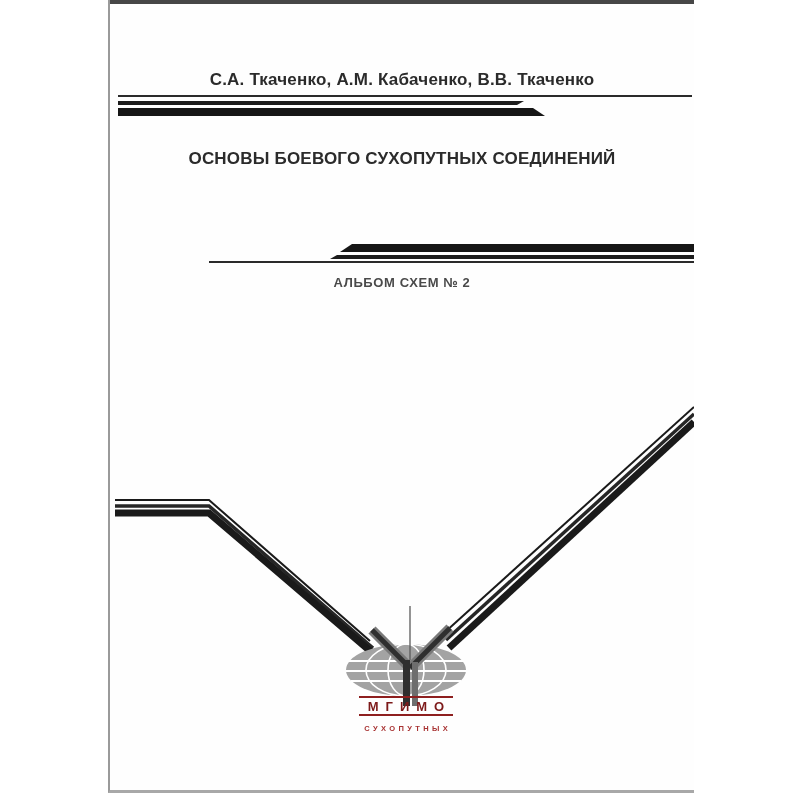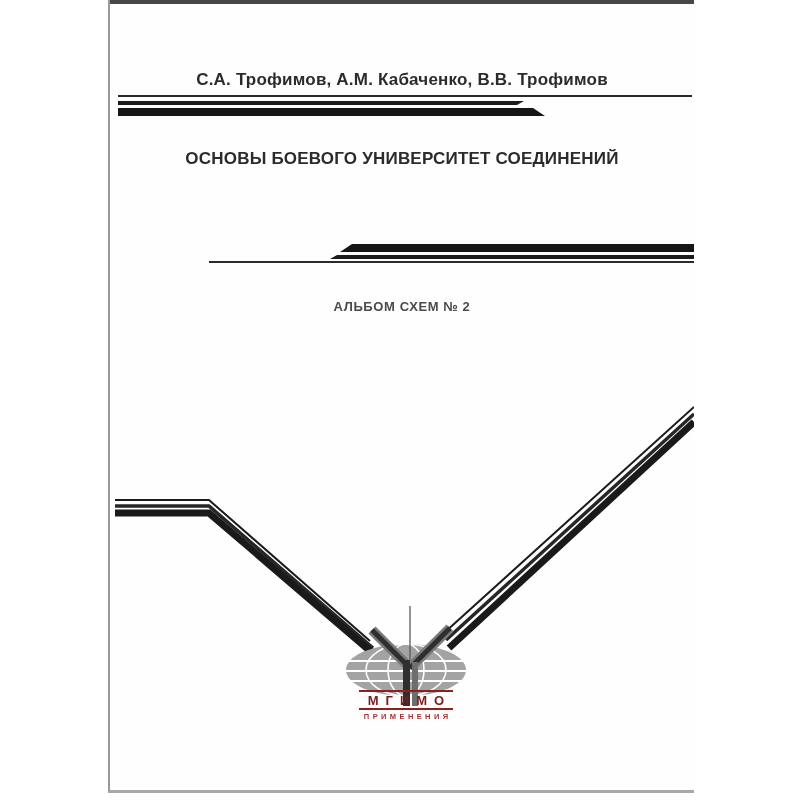--- a/index.html
+++ b/index.html
@@ -36,53 +36,52 @@
   
   .d2-thick{position:absolute;left:230px;top:244px;width:354px;height:8px;background:#161616;
     clip-path:polygon(12px 0,100% 0,100% 100%,0 100%);}
   .d2-med{position:absolute;left:220px;top:255px;width:364px;height:4px;background:#1c1c1c;
     clip-path:polygon(7px 0,100% 0,100% 100%,0 100%);}
   .d2-thin{position:absolute;left:99px;top:261px;width:485px;height:2px;background:#2a2a2a;}
   .album{
     position:absolute;left:0;top:275px;width:100%;
     text-align:center;font-size:13px;font-weight:600;color:#4a4a4a;
     letter-spacing:0.6px;
-    margin-top:24px;
   }
   .deco-svg{position:absolute;left:0;top:0;width:584px;height:793px;}
   .logo-text{
     position:absolute;left:226px;top:690px;width:140px;text-align:center;
   }
   .mgimo-name{
     display:inline-block;
     border-top:2px solid #8e1f1f;border-bottom:2px solid #8e1f1f;
-    padding:1px 2px 0 2px;margin:0 auto;
+    padding:1px 2px 0 2px;margin:6px auto;
     font-size:13px;font-weight:bold;color:#7d1a1a;
     letter-spacing:7px;text-indent:7px;line-height:15px;
   }
   .mgimo-sub{
     margin-top:2px;font-size:7.5px;font-weight:bold;color:#a83232;
     letter-spacing:3.4px;text-indent:3.4px;
   }
 </style>
 </head>
 <body>
 
 <div class="cover">
 
   <div class="topbar"></div>
 
-  <div class="authors">С.А. Трофимов, А.М. Кабаченко, В.В. Трофимов</div>
+  <div class="authors">С.А. Ткаченко, А.М. Кабаченко, В.В. Ткаченко</div>
 
   <div class="d1-thin"></div>
   <div class="d1-med"></div>
   <div class="d1-thick"></div>
 
   <div class="title">
-    <div>ОСНОВЫ БОЕВОГО УНИВЕРСИТЕТ СОЕДИНЕНИЙ</div>
+    <div>ОСНОВЫ БОЕВОГО СУХОПУТНЫХ СОЕДИНЕНИЙ</div>
   </div>
 
   <div class="d2-thick"></div>
   <div class="d2-med"></div>
   <div class="d2-thin"></div>
 
   <div class="album">АЛЬБОМ СХЕМ № 2</div>
 
   <svg class="deco-svg" viewBox="0 0 584 793">
 
@@ -112,16 +111,16 @@
       <path d="M300,668 L262,630" stroke="#2f2f2f" stroke-width="5" fill="none"></path>
       <path d="M300,668 L340,628" stroke="#7a7a7a" stroke-width="10" fill="none"></path>
       <path d="M300,668 L340,628" stroke="#2f2f2f" stroke-width="5" fill="none"></path>
       <rect x="293" y="660" width="7" height="46" fill="#2f2f2f"></rect>
       <rect x="302" y="662" width="6" height="44" fill="#6e6e6e"></rect>
     </g>
   </svg>
 
   <div class="logo-text">
     <div class="mgimo-name">МГИМО</div>
-    <div class="mgimo-sub">ПРИМЕНЕНИЯ</div>
+    <div class="mgimo-sub">СУХОПУТНЫХ</div>
   </div>
 
 </div>
 
 </body></html>

